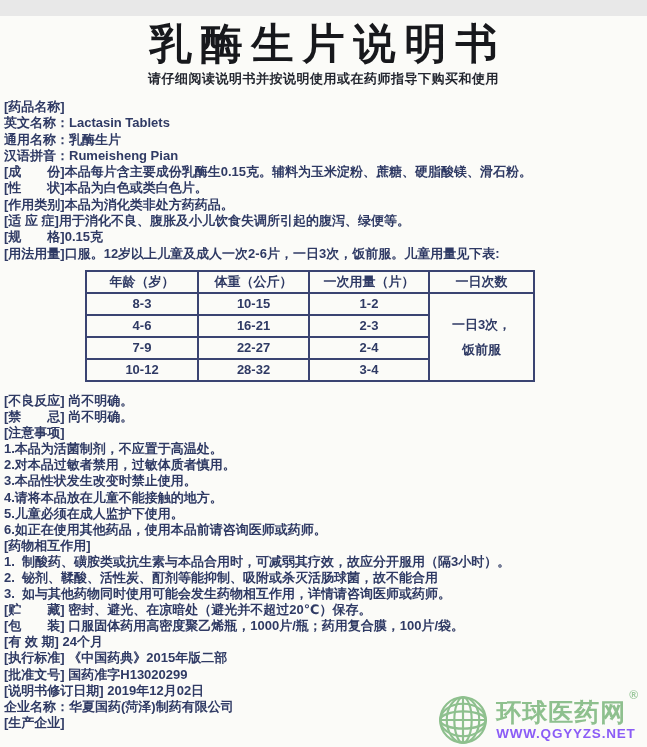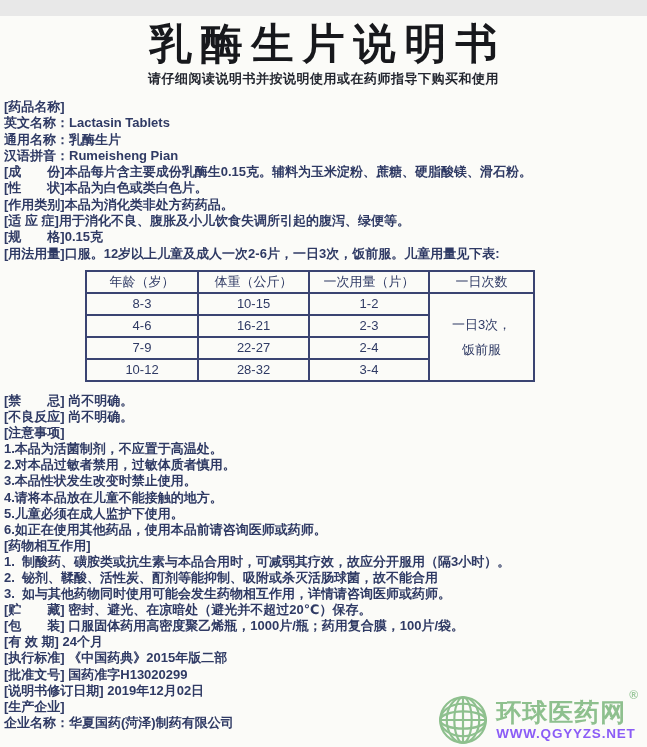--- a/index.html
+++ b/index.html
@@ -22,21 +22,21 @@
   .content{padding:11px 4px 0 4px;font-size:13px;font-weight:bold;}
   .line{line-height:16.3px;min-height:16.3px;white-space:pre-wrap;}
   .lines-after .line{line-height:16.1px;min-height:16.1px;}
   .hang{padding-left:88px;text-indent:-88px;}
   .dose-table{
     border-collapse:collapse;table-layout:fixed;
     margin:8px 0 11px 81px;width:448px;
   }
   .dose-table th,.dose-table td{
     border:2px solid #3a4472;text-align:center;vertical-align:middle;
-    font-size:13px;font-weight:normal;color:#2f3a64;
+    font-size:13px;font-weight:bold;color:#2f3a64;
     padding:1px 2px;height:18px;
   }
   .freq-cell div{line-height:19px;}
   .freq-cell div:first-child{margin-bottom:6px;}
   .watermark{
     position:absolute;right:8px;bottom:17px;
     display:flex;align-items:center;gap:7px;
   }
   .wm-text{display:flex;flex-direction:column;line-height:1.05;}
   .wm-name-row{color:#8ec08e;font-size:25px;font-weight:bold;letter-spacing:1px;}
@@ -101,41 +101,41 @@
           </tr>
           <tr>
             <td>10-12</td>
             <td>28-32</td>
             <td>3-4</td>
           </tr>
         </tbody>
     </table>
 
     <div class="lines lines-after">
+        <div class="line">[不良反应] 尚不明确。</div>
         <div class="line">[禁　　忌] 尚不明确。</div>
-        <div class="line">[不良反应] 尚不明确。</div>
         <div class="line">[注意事项]</div>
         <div class="line">1.本品为活菌制剂，不应置于高温处。</div>
         <div class="line">2.对本品过敏者禁用，过敏体质者慎用。</div>
         <div class="line">3.本品性状发生改变时禁止使用。</div>
         <div class="line">4.请将本品放在儿童不能接触的地方。</div>
         <div class="line">5.儿童必须在成人监护下使用。</div>
         <div class="line">6.如正在使用其他药品，使用本品前请咨询医师或药师。</div>
         <div class="line">[药物相互作用]</div>
         <div class="line">1.  制酸药、磺胺类或抗生素与本品合用时，可减弱其疗效，故应分开服用（隔3小时）。</div>
         <div class="line">2.  铋剂、鞣酸、活性炭、酊剂等能抑制、吸附或杀灭活肠球菌，故不能合用</div>
         <div class="line">3.  如与其他药物同时使用可能会发生药物相互作用，详情请咨询医师或药师。</div>
         <div class="line">[贮　　藏] 密封、避光、在凉暗处（避光并不超过20℃）保存。</div>
         <div class="line">[包　　装] 口服固体药用高密度聚乙烯瓶，1000片/瓶；药用复合膜，100片/袋。</div>
         <div class="line">[有 效 期] 24个月</div>
         <div class="line">[执行标准] 《中国药典》2015年版二部</div>
         <div class="line">[批准文号] 国药准字H13020299</div>
         <div class="line">[说明书修订日期] 2019年12月02日</div>
+        <div class="line">企业名称：华夏国药(菏泽)制药有限公司</div>
         <div class="line">[生产企业]</div>
-        <div class="line">企业名称：华夏国药(菏泽)制药有限公司</div>
       </div>
   </div>
 
   <div class="watermark">
     <svg class="globe" width="52" height="52" viewBox="0 0 48 48" fill="none" stroke="#8ec08e" stroke-width="2">
       <circle cx="24" cy="24" r="21"></circle>
       <ellipse cx="24" cy="24" rx="8" ry="21"></ellipse>
       <ellipse cx="24" cy="24" rx="15" ry="21"></ellipse>
       <ellipse cx="24" cy="24" rx="21" ry="8"></ellipse>
       <ellipse cx="24" cy="24" rx="21" ry="15"></ellipse>

